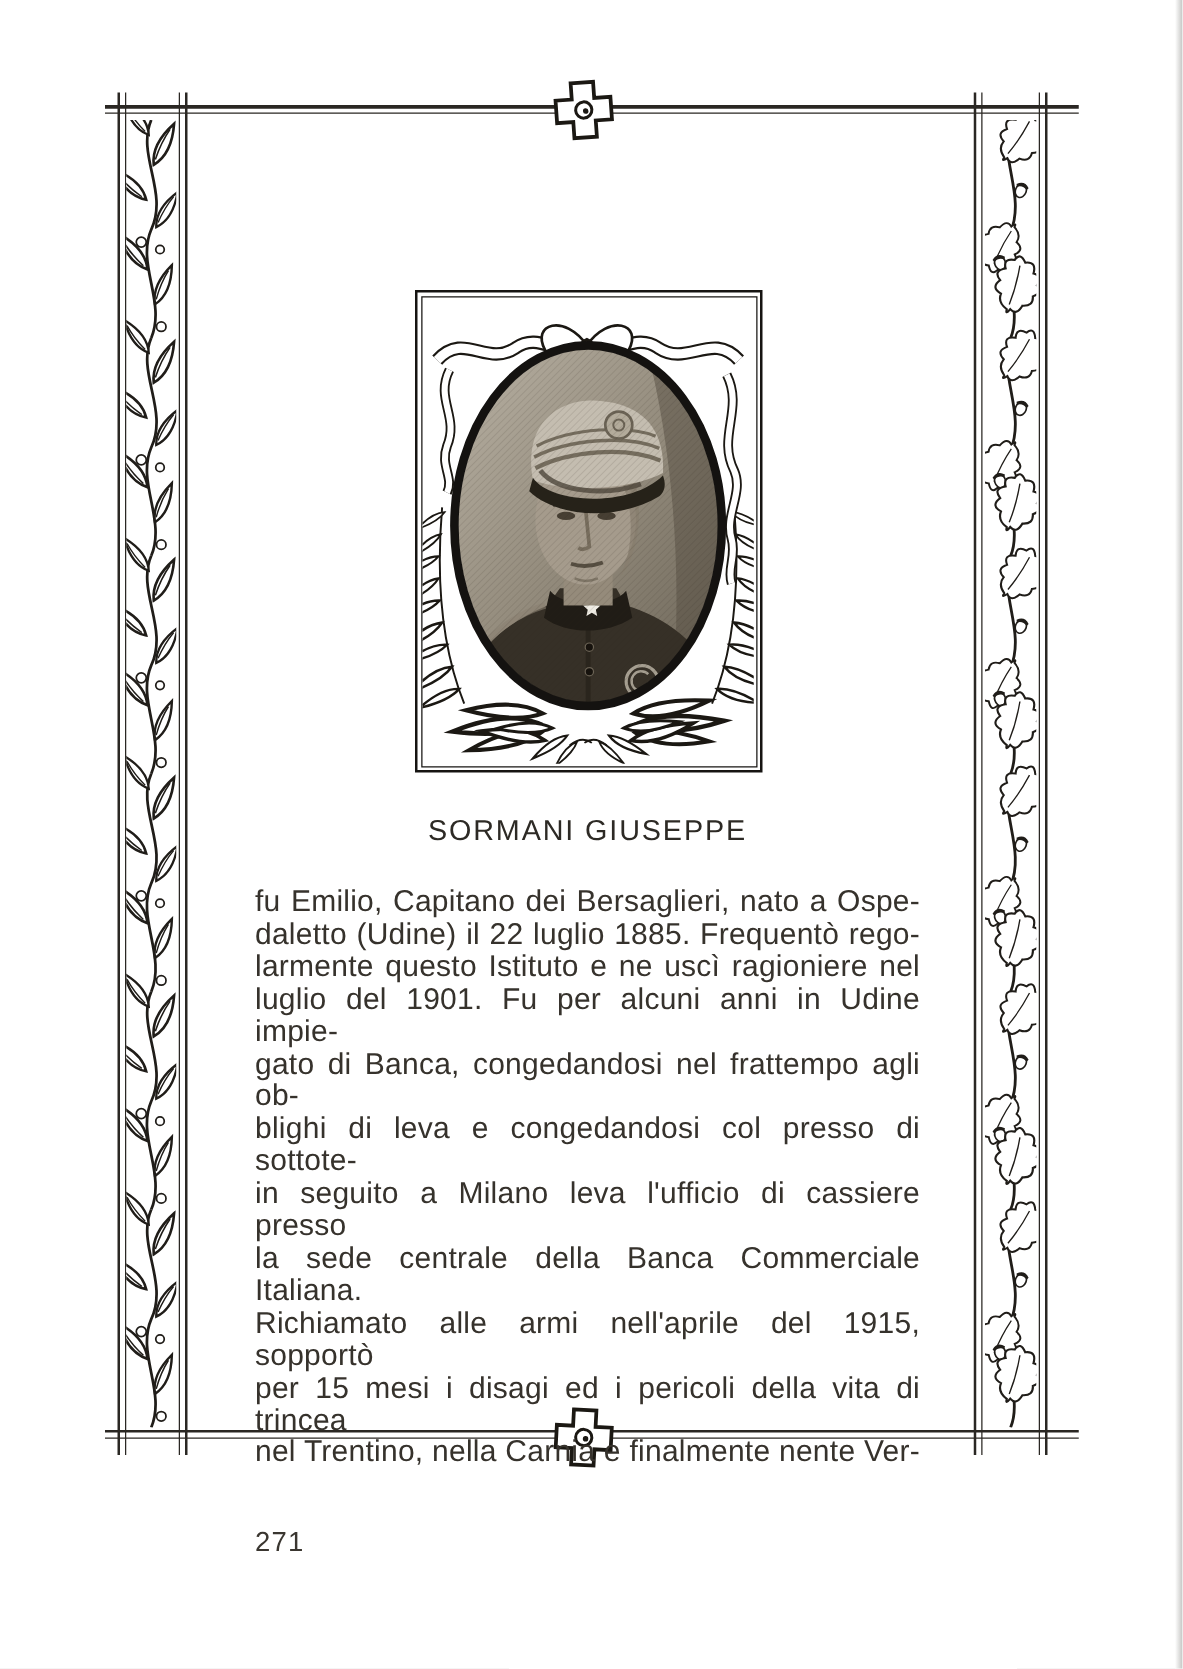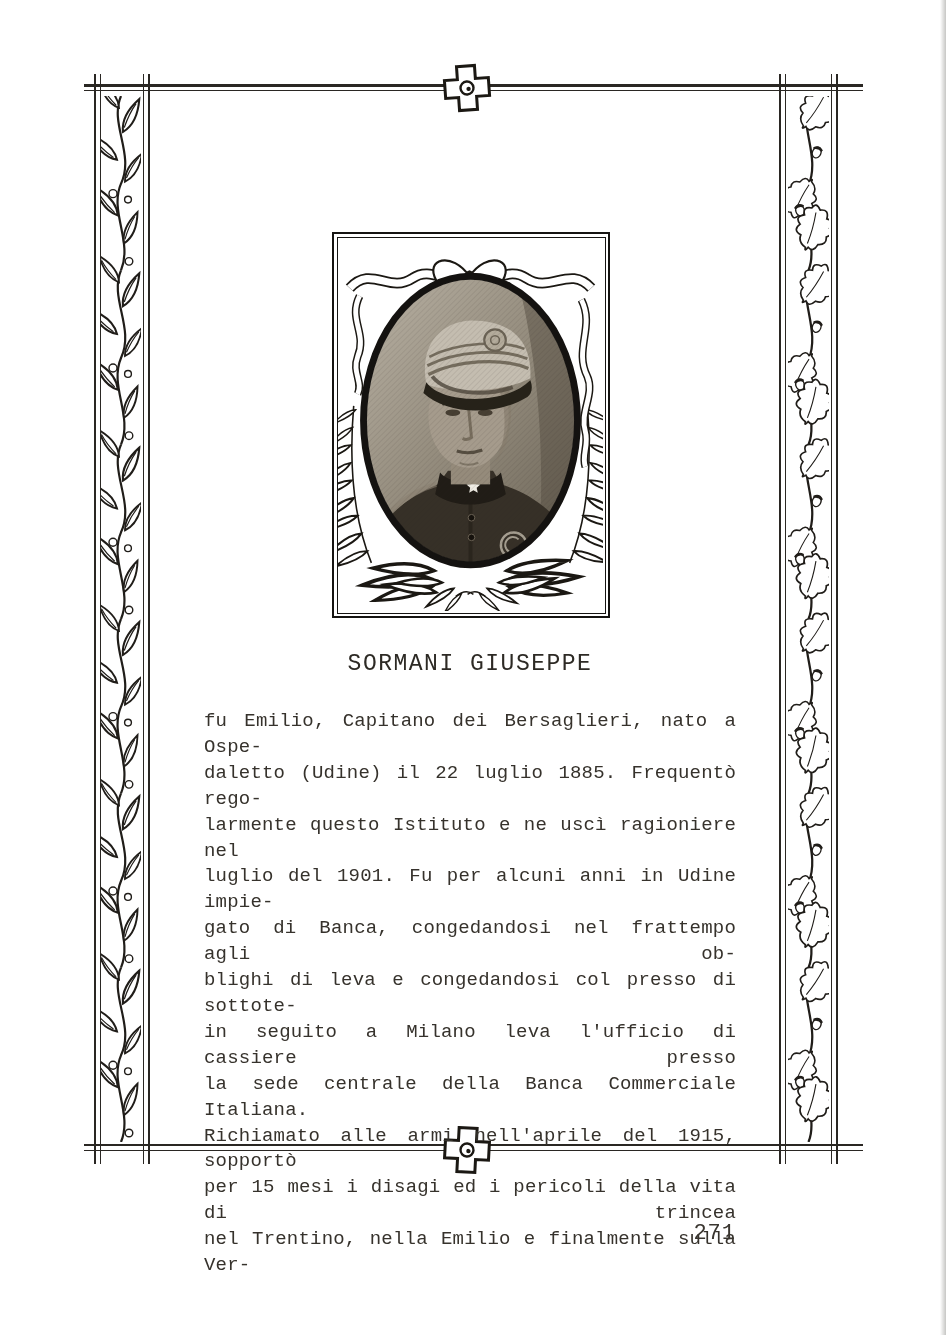--- a/index.html
+++ b/index.html
@@ -1,17 +1,17 @@
 <!DOCTYPE html>
 <html><head>
 <meta charset="utf-8">
 <style>
   html,body{margin:0;padding:0;background:#e8e8e8;}
   .page{position:relative;width:946px;height:1335px;background:#ffffff;overflow:hidden;
-        font-family:Liberation Mono, monospace;}
+        font-family:Liberation Sans, sans-serif;}
   .scan-edge{position:absolute;right:0;top:0;width:6px;height:100%;
         background:linear-gradient(to right,#ffffff,#c6c6c4);}
   
   .hrule{position:absolute;left:84px;width:779px;background:#2a2723;}
   .hrule.t1{top:84px;height:2.5px;}
   .hrule.t2{top:90px;height:1.4px;}
   .hrule.b1{top:1144px;height:2.2px;}
   .hrule.b2{top:1150px;height:1.4px;}
   .vrule{position:absolute;top:74px;height:1090px;background:#2a2723;}
   .ornament{position:absolute;width:54px;height:54px;}
@@ -23,23 +23,23 @@
   
   .photo-frame{position:absolute;left:332px;top:232px;width:278px;height:386px;
         border:2.5px solid #161412;box-sizing:border-box;background:#fff;}
   .photo-frame-inner{position:absolute;left:2.5px;top:2.5px;right:2.5px;bottom:2.5px;
         border:1.2px solid #161412;}
   .photo-frame svg{position:absolute;left:4px;top:4px;}
   
   .title{position:absolute;left:204px;top:651px;width:532px;text-align:center;
         font-size:23px;letter-spacing:1.5px;color:#2d2a25;}
   .bodytext{position:absolute;left:204px;top:709px;width:532px;}
-  .tl{text-align:justify;text-align-last:justify;font-size:19px;line-height:25.9px;
+  .tl{text-align:justify;text-align-last:justify;font-size:24px;line-height:25.9px;
         color:#36322c;letter-spacing:0.2px;}
-  .pagenum{position:absolute;left:204px;top:1221px;width:532px;text-align:right;
+  .pagenum{position:absolute;left:204px;top:1221px;width:532px;text-align:left;
         font-size:22px;color:#3a3630;letter-spacing:1px;}
 </style>
 </head>
 <body>
 
 <div class="page">
 
   <div class="scan-edge"></div>
 
   <div class="hrule t1"></div>
@@ -255,18 +255,18 @@
     <div class="tl">fu Emilio, Capitano dei Bersaglieri, nato a Ospe-</div>
     <div class="tl">daletto (Udine) il 22 luglio 1885. Frequentò rego-</div>
     <div class="tl">larmente questo Istituto e ne uscì ragioniere nel</div>
     <div class="tl">luglio del 1901. Fu per alcuni anni in Udine impie-</div>
     <div class="tl">gato di Banca, congedandosi nel frattempo agli ob-</div>
     <div class="tl">blighi di leva e congedandosi col presso di sottote-</div>
     <div class="tl">in seguito a Milano leva l'ufficio di cassiere presso</div>
     <div class="tl">la sede centrale della Banca Commerciale Italiana.</div>
     <div class="tl">Richiamato alle armi nell'aprile del 1915, sopportò</div>
     <div class="tl">per 15 mesi i disagi ed i pericoli della vita di trincea</div>
-    <div class="tl">nel Trentino, nella Emilio e finalmente sulla Ver-</div>
+    <div class="tl">nel Trentino, nella Carnia e finalmente nente Ver-</div>
   </div>
 
   <div class="pagenum">271</div>
 
 </div>
 
 </body></html>

